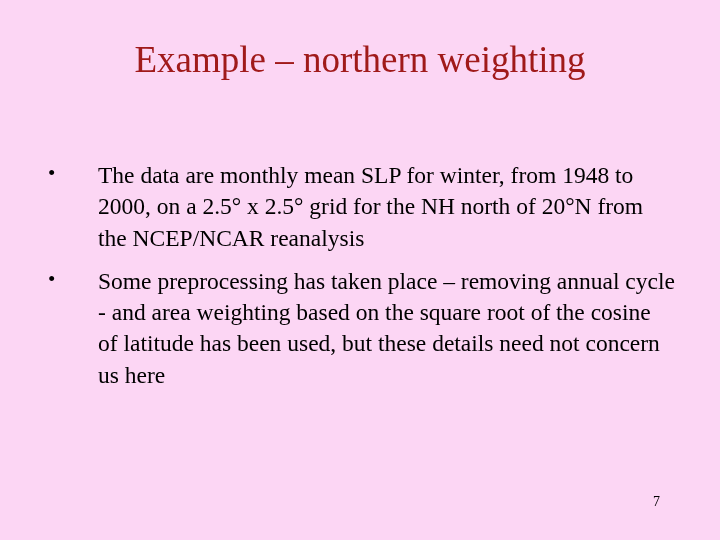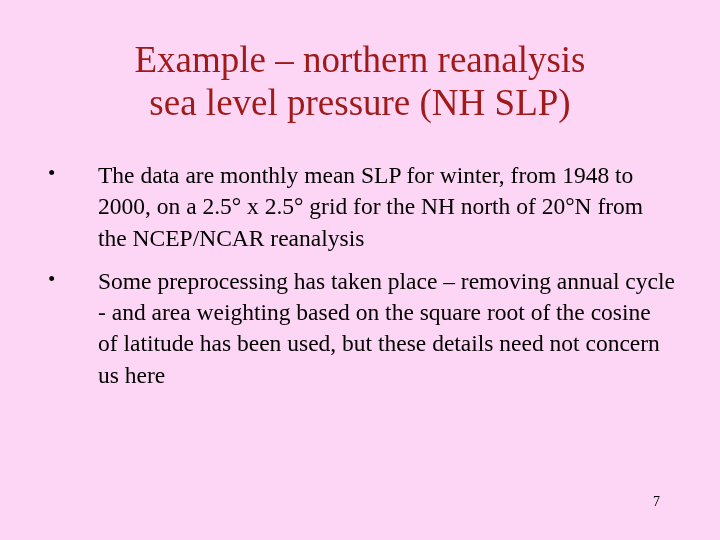--- a/index.html
+++ b/index.html
@@ -63,22 +63,21 @@
     color: #000;
     font-family: "Liberation Serif", serif;
   }
 </style>
 </head>
 <body>
 
 <div class="slide">
 
   <div class="title">
-    <div>Example – northern reanalysis</div>
-    <div>sea level pressure (NH SLP)</div>
+    <div>Example – northern weighting</div>
   </div>
 
   <div class="body">
 
     <div class="bullet">
       <span class="bullet-mark">•</span>
       <span class="bullet-text">The data are monthly mean SLP for winter, from 1948 to 2000, on a 2.5° x 2.5° grid for the NH north of 20°N from the NCEP/NCAR reanalysis</span>
     </div>
 
     <div class="bullet">

